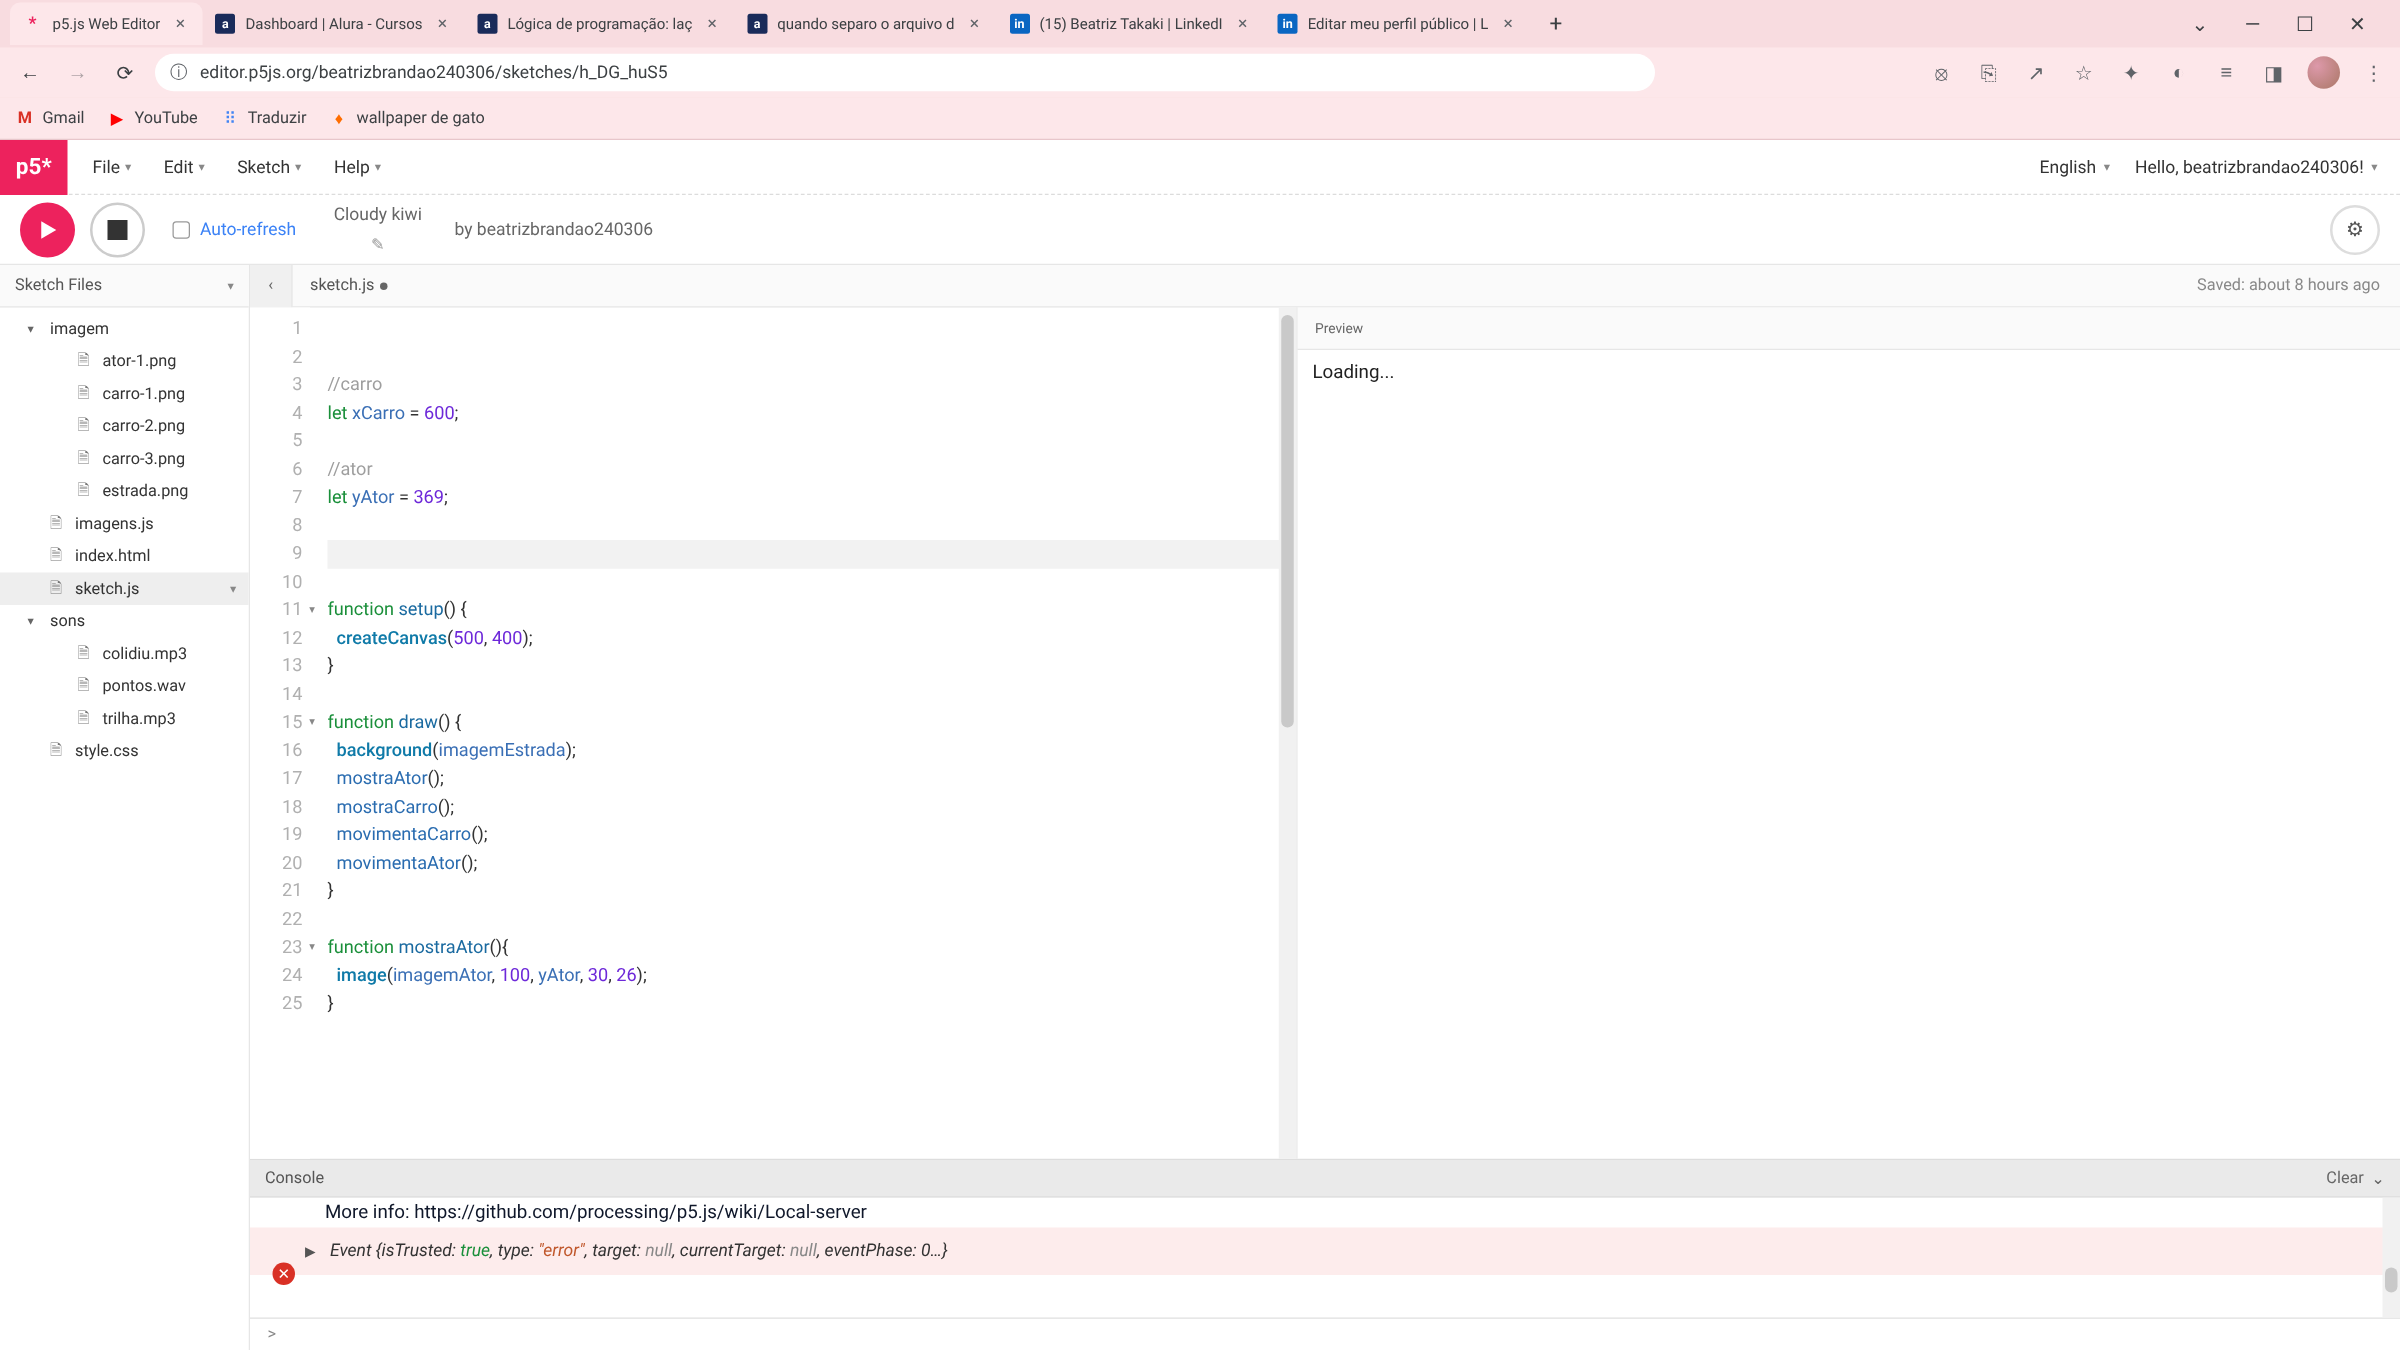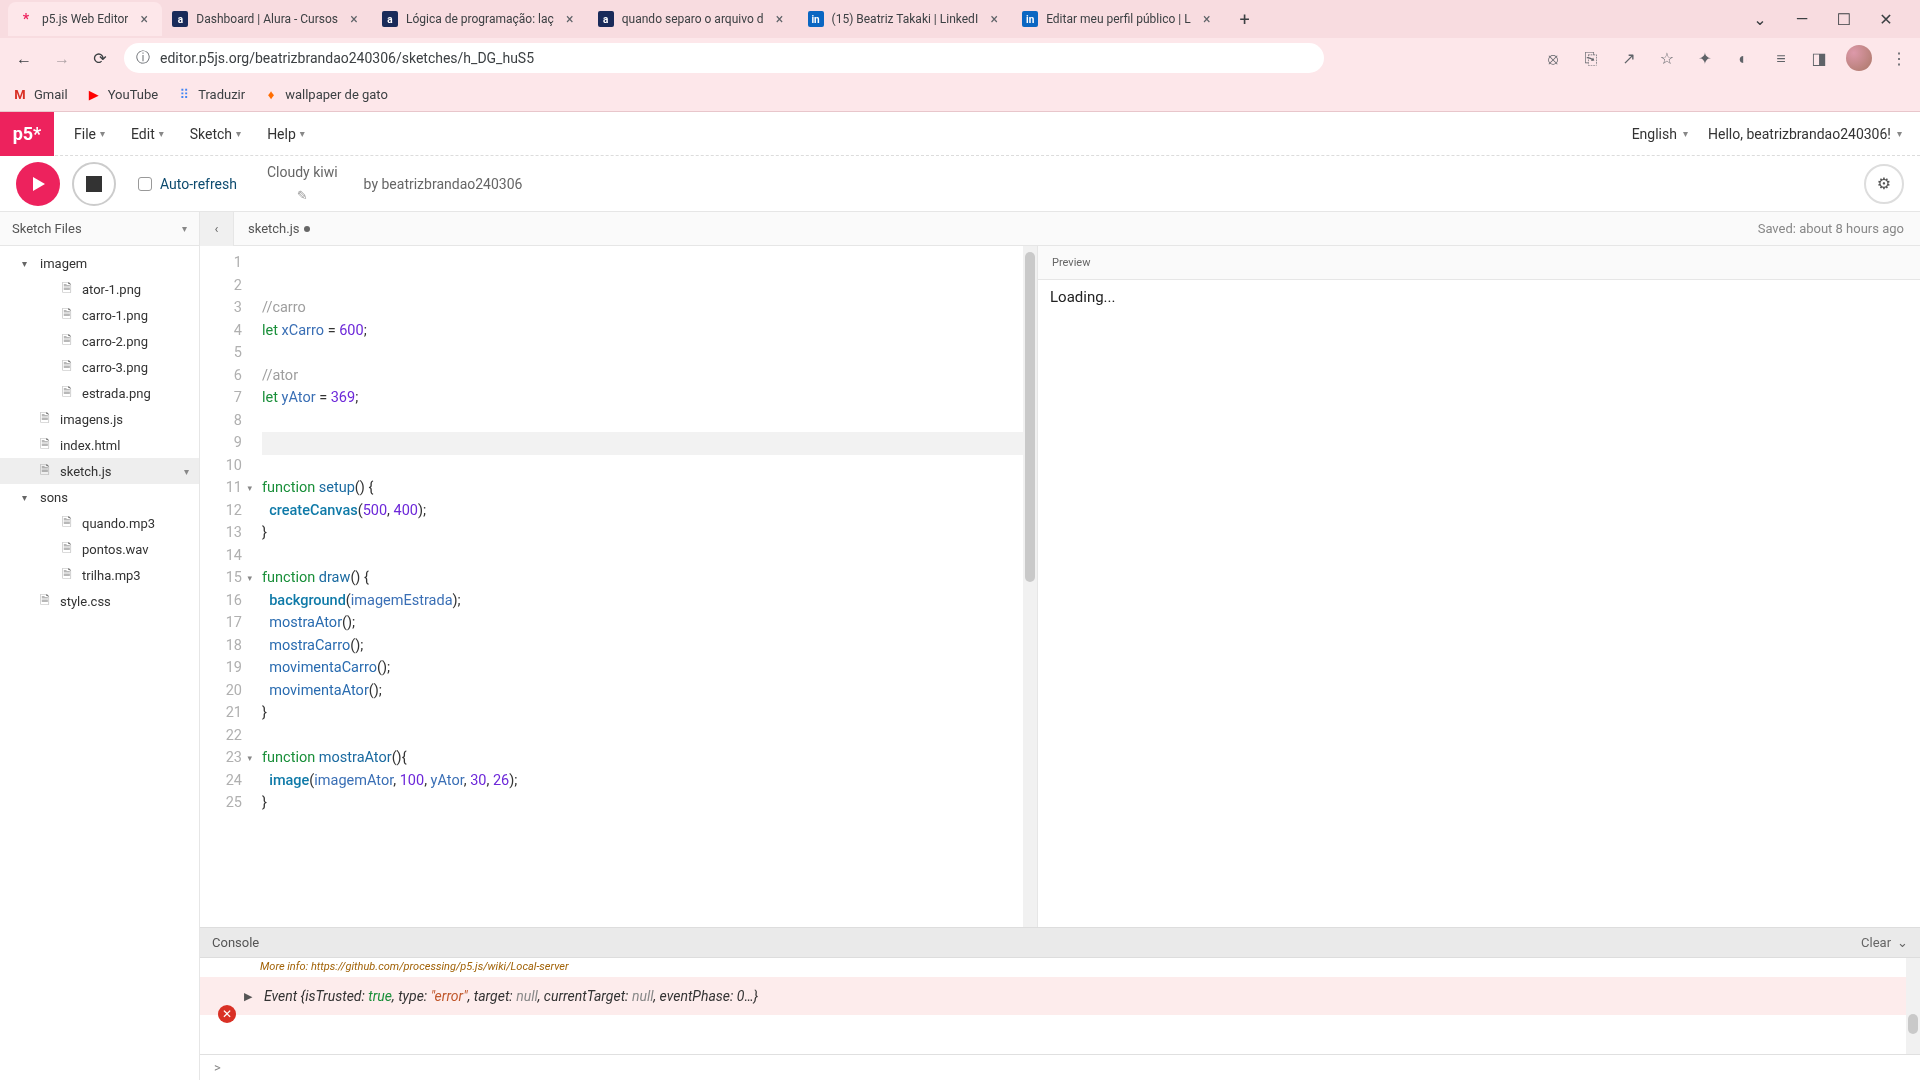--- a/index.html
+++ b/index.html
@@ -38,21 +38,21 @@
 .menu .caret { font-size:10px; color:#888; }
 .menubar-right { margin-left:auto; display:flex; gap: 20px; padding-right: 18px; font-size:14px; color:#333; }
 .lang, .greeting { display:flex; align-items:center; gap:6px;text-align:center; }
 .lang .caret, .greeting .caret { font-size:10px; color:#888; }
 
 .toolbar { display:flex; align-items:center; height:56px; border-bottom:1px solid #e6e6e6; padding: 0 16px; gap: 12px; }
 .play-btn { width:44px; height:44px; border-radius:50%; background:#ed225d; display:flex; align-items:center; justify-content:center; }
 .play-btn svg { fill:#fff; }
 .stop-btn { width:44px; height:44px; border-radius:50%; border:2px solid #ccc; display:flex; align-items:center; justify-content:center; }
 .stop-btn .sq { width:16px; height:16px; background:#333; }
-.autorefresh { display:flex; align-items:center; gap:8px; font-size:14px; color:#0c4a6e; margin-left:10px; }
+.autorefresh { display:flex; align-items:center; gap:8px; font-size:14px; color:#3b82f6; margin-left:10px; }
 .checkbox { width:14px; height:14px; border:1.5px solid #999; border-radius:3px; }
 .project-name { font-size:14px; color:#666; display:flex; align-items:center; gap:8px; margin-left:18px;flex-direction:column; }
 .pencil { color:#999; font-size:13px; }
 .byline { font-size:14px; color:#666; margin-left:14px; }
 .settings-btn { margin-left:auto; width:40px; height:40px; border-radius:50%; border:2px solid #ddd; display:flex; align-items:center; justify-content:center; color:#555; }
 
 .workspace { display:flex; flex:1; min-height:0; }
 
 .sidebar { width:200px; border-right:1px solid #e6e6e6; display:flex; flex-direction:column; }
 .sb-header { height:34px; display:flex; align-items:center; padding:0 12px; font-size:13px; color:#555; border-bottom:1px solid #e6e6e6; gap:8px; background:#fafafa; }
@@ -92,21 +92,21 @@
 .code-thumb { position:absolute; right:2px; top:6px; width:10px; height:330px; background:#c9c9c9; border-radius:5px; }
 
 .preview-pane { flex:1; display:flex; flex-direction:column; }
 .preview-header { height:34px; border-bottom:1px solid #e6e6e6; display:flex; align-items:center; padding:0 14px; font-size:11px; color:#666; background:#fafafa; }
 .preview-body { flex:1; padding: 8px 12px; font-family: Georgia, serif; font-size:15px; color:#222; }
 
 .console { border-top:1px solid #ddd; display:flex; flex-direction:column; }
 .console-header { height:30px; background:#eaeaea; display:flex; align-items:center; padding:0 12px; font-size:13px; color:#555; border-bottom:1px solid #ddd; }
 .console-header .clear { margin-left:auto; display:flex; align-items:center; gap:6px; color:#666; }
 .console-body { height: 96px; overflow:hidden; position:relative; font-family: Menlo, Consolas, monospace; font-size:14px; }
-.console-hidden-line { color:#a16207; padding: 2px 20px 4px 60px; font-size:11px; white-space:nowrap; overflow:hidden;font-style:italic; }
+.console-hidden-line { color:#0f172a; padding: 2px 20px 4px 60px; font-size:15px; white-space:nowrap; overflow:hidden; }
 .console-msg { background:#fdecec; padding: 8px 24px 8px 50px; position:relative; font-style:italic; color:#333; line-height:22px; }
 .console-msg .err-ic { position:absolute; left:18px; top:28px; width:18px; height:18px; border-radius:50%; background:#d93025; color:#fff; font-size:12px; display:flex; align-items:center; justify-content:center; font-style:normal; }
 .console-msg .expand { position:absolute; left:44px; top:9px; color:#555; font-style:normal; font-size:11px; }
 .msg-true { color:#1a8f3a; font-style:italic; }
 .msg-str { color:#c0572b; font-style:italic; }
 .msg-null { color:#888; font-style:italic; }
 .console-scroll { position:absolute; right:0; top:0; width:14px; height:100%; background:#f1f1f1; }
 .console-thumb { position:absolute; right:2px; bottom:20px; width:10px; height:20px; background:#c9c9c9; border-radius:5px; }
 .console-input { height:26px; border-top:1px solid #e0e0e0; display:flex; align-items:center; padding:0 14px; color:#888; font-family: Menlo, Consolas, monospace; font-size:13px; }
 
@@ -330,21 +330,21 @@
             <span>sketch.js</span>
             <span class="opts">▾</span>
           </div>
           <div class="tree-row depth1">
             <span class="fold">▾</span>
             <span>sons</span>
           </div>
           <div class="tree-row depth2">
             <span class="fold"></span>
             <span class="ficon">🗎</span>
-            <span>quando.mp3</span>
+            <span>colidiu.mp3</span>
           </div>
           <div class="tree-row depth2">
             <span class="fold"></span>
             <span class="ficon">🗎</span>
             <span>pontos.wav</span>
           </div>
           <div class="tree-row depth2">
             <span class="fold"></span>
             <span class="ficon">🗎</span>
             <span>trilha.mp3</span>

